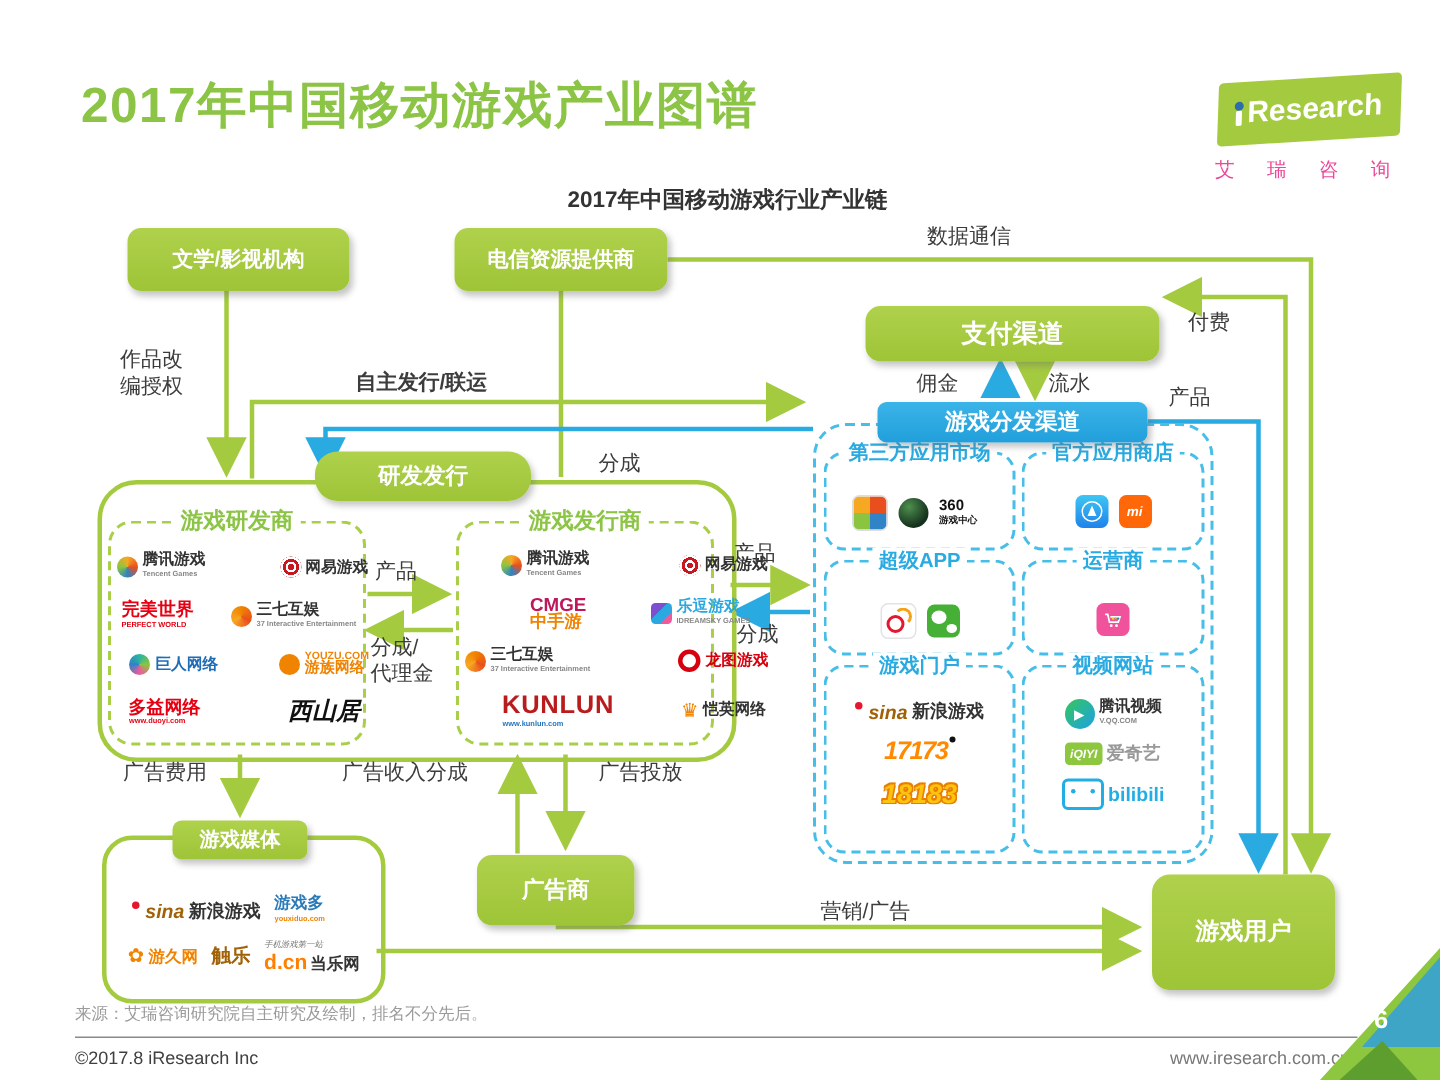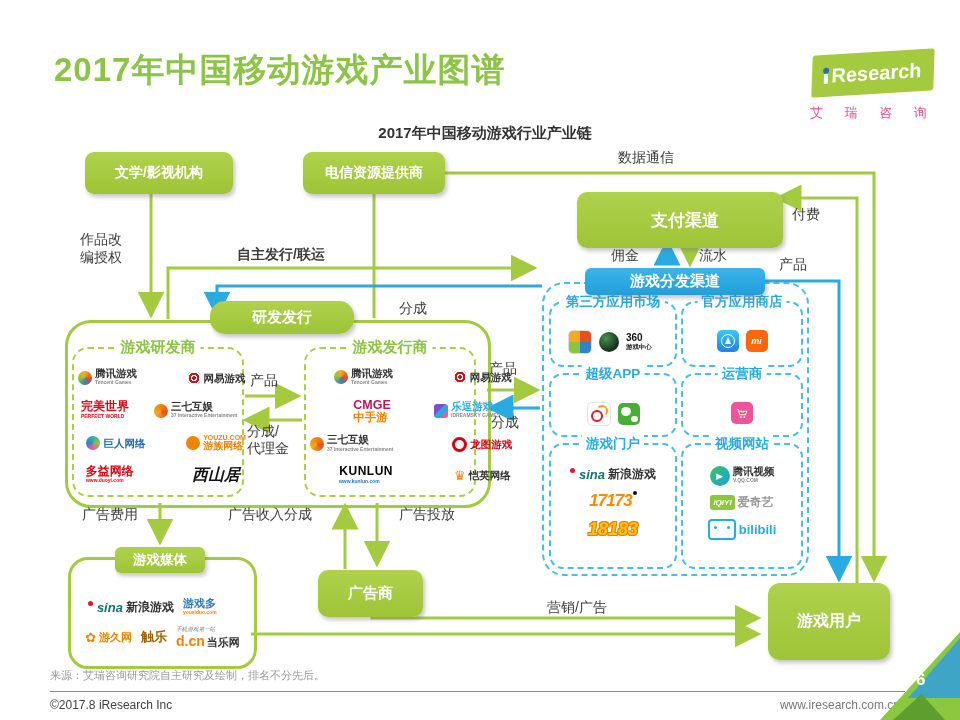--- a/index.html
+++ b/index.html
@@ -57,21 +57,21 @@
   .c-youzu .sub{font-size:10px;color:#F08300;transform:none;}
   .c-duoyi .nm{color:#E60012;font-size:12px;}
   .c-duoyi .sub{color:#E60012;}
   .c-seasun .nm{font-family:"Liberation Serif","DejaVu Serif",serif;font-style:italic;font-size:16px;color:#111;}
   .c-cmge .nm{color:#be185d;font-size:12.5px;line-height:1;}
   .c-cmge .sub{color:#F08300;font-size:11.5px;transform:none;font-weight:bold;}
   .ic-idreamsky{border-radius:3px;background:linear-gradient(135deg,#7b4fd0 0 40%,#2ba8e0 40% 70%,#f05a9b 70%);}
   .c-idreamsky .nm{color:#2BA8E0;}
   .ic-longtu{background:#fff;border:3px solid #D6000F;width:9px;height:9px;}
   .c-longtu .nm{color:#D6000F;font-size:10.5px;}
-  .c-kunlun .nm{color:#000000;font-size:12px;letter-spacing:.5px;}
+  .c-kunlun .nm{color:#b91c1c;font-size:17px;letter-spacing:.5px;}
   .c-kunlun .sub{color:#1F74C0;}
   .ico-glyph{font-size:13px;line-height:13px;color:#F08300;font-style:normal;flex:none;}
 
   
   .drow{display:flex;align-items:center;justify-content:center;gap:7px;margin-top:27px;}
   .dcol{display:flex;flex-direction:column;align-items:center;gap:8px;padding-top:21px;}
   .sq{width:22px;height:22px;border-radius:5px;flex:none;position:relative;}
   .i-grid{background:conic-gradient(#e94f1d 0 25%,#2f83c6 0 50%,#8bc53f 0 75%,#f7a823 0);border:1px solid #ddd;}
   .i-360{width:20px;height:20px;border-radius:50%;background:radial-gradient(circle at 35% 30%,#4e8f4e,#15301d 70%);}
   .t360{display:flex;flex-direction:column;line-height:1;}
@@ -90,21 +90,21 @@
   .i-wechat::before{content:"";position:absolute;left:3px;top:4px;width:10px;height:9px;background:#fff;border-radius:50%;}
   .i-wechat::after{content:"";position:absolute;right:2px;bottom:3px;width:7px;height:6px;background:#fff;border-radius:50%;}
   .i-cart{background:#F0539B;display:flex;align-items:center;justify-content:center;}
   .i-play{width:20px;height:20px;border-radius:50%;background:linear-gradient(135deg,#35C75A,#1CA0E8);
       display:flex;align-items:center;justify-content:center;color:#fff;font-size:9px;}
   .i-iqiyi{background:#8DC63F;border-radius:3px;color:#fff;font-weight:bold;font-size:8px;padding:3px 3px;flex:none;}
   .i-bili{width:24px;height:17px;border-radius:4px;background:#fff;border:2px solid #23ADE5;position:relative;flex:none;}
   .i-bili::before{content:"";position:absolute;left:4px;top:5px;width:3px;height:3px;background:#23ADE5;border-radius:50%;}
   .i-bili::after{content:"";position:absolute;right:4px;top:5px;width:3px;height:3px;background:#23ADE5;border-radius:50%;}
   .sina-dot{width:5px;height:5px;border-radius:50%;background:#E6162D;margin:-8px 1px 0 0;flex:none;}
-  .sina-word{font-size:13px;font-weight:bold;font-style:italic;color:#0f766e;}
+  .sina-word{font-size:13px;font-weight:bold;font-style:italic;color:#a16207;}
   .t17173{font-size:17px;font-weight:bold;font-style:italic;color:#FF8A00;letter-spacing:-1px;}
   .dot17{display:inline-block;width:4px;height:4px;border-radius:50%;background:#111;vertical-align:top;margin-left:1px;}
   .t18183{font-size:18px;font-weight:bold;font-style:italic;color:#FFC20E;
       text-shadow:1px 1px 0 #E87F00,-1px -1px 0 #E87F00,1px -1px 0 #E87F00,-1px 1px 0 #E87F00;}
   .pname{font-size:12px;color:#333;font-weight:bold;}
   .gname{font-size:12px;color:#999;font-weight:bold;}
   .bname{font-size:13px;color:#23ADE5;font-weight:bold;}
 
   
   .media-inner{position:absolute;inset:24px 6px 4px 6px;display:flex;flex-direction:column;gap:9px;align-items:center;justify-content:center;}
@@ -179,21 +179,21 @@
           <span class="stem"></span>
         </span>
       <span class="ir-text">Research</span>
     </div>
     <div class="ir-sub">艾 瑞 咨 询</div>
   </div>
   <div class="subtitle">2017年中国移动游戏行业产业链</div>
 
   <div class="node" style="left:85px;top:152px;width:148px;height:42px;font-size:14px;">文学/影视机构</div>
   <div class="node" style="left:303px;top:152px;width:142px;height:42px;font-size:14px;">电信资源提供商</div>
-  <div class="node" style="left:577px;top:192px;width:196px;height:56px;font-size:17px;border-radius:10px;padding-left:10px;">支付渠道</div>
+  <div class="node" style="left:577px;top:204px;width:196px;height:37px;font-size:17px;border-radius:10px;">支付渠道</div>
   <div class="node blue" style="left:585px;top:268px;width:180px;height:27px;font-size:15px;border-radius:6px;">游戏分发渠道</div>
   <div class="node" style="left:210px;top:301px;width:144px;height:33px;font-size:15px;border-radius:15px;">研发发行</div>
   <div class="node" style="left:115px;top:547px;width:90px;height:26px;font-size:13.5px;border-radius:6px;">游戏媒体</div>
   <div class="node" style="left:318px;top:570px;width:105px;height:47px;font-size:15px;border-radius:10px;">广告商</div>
   <div class="node" style="left:768px;top:583px;width:122px;height:77px;font-size:16px;border-radius:12px;">游戏用户</div>
 
   <div class="big-box" style="left:65px;top:320px;width:420px;height:182px;"></div>
 
   <div class="dash" style="left:72px;top:347px;width:168px;height:146px;">
     <span class="chip-label">游戏研发商</span>

